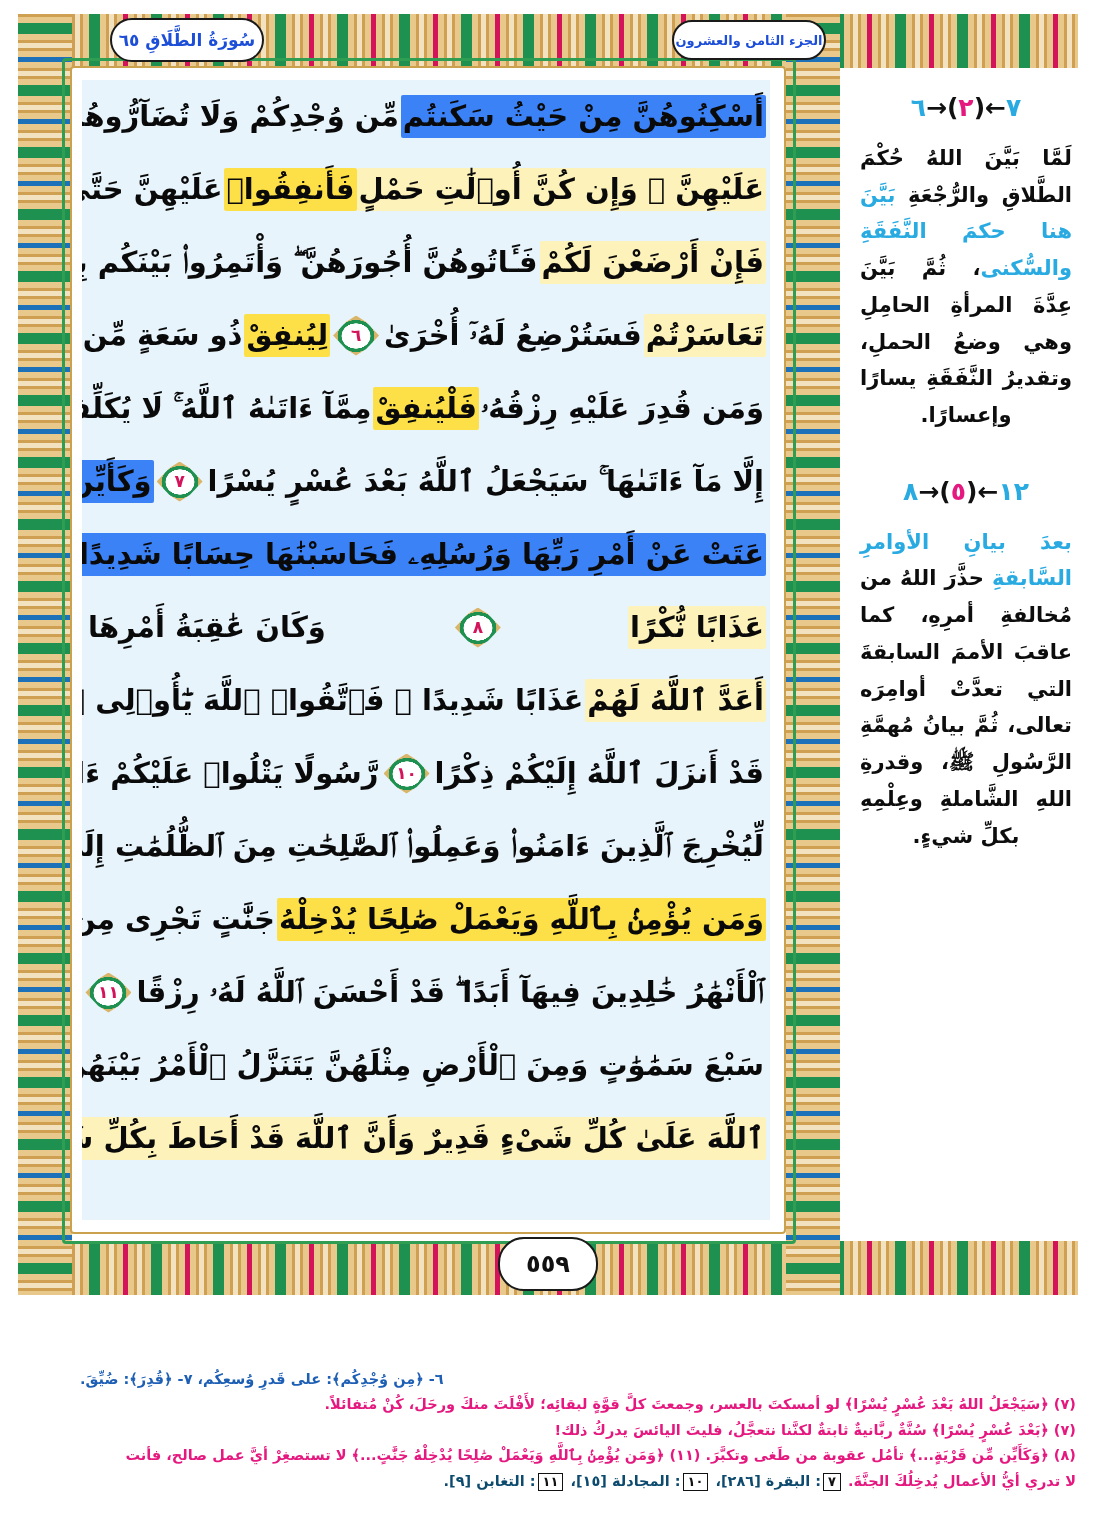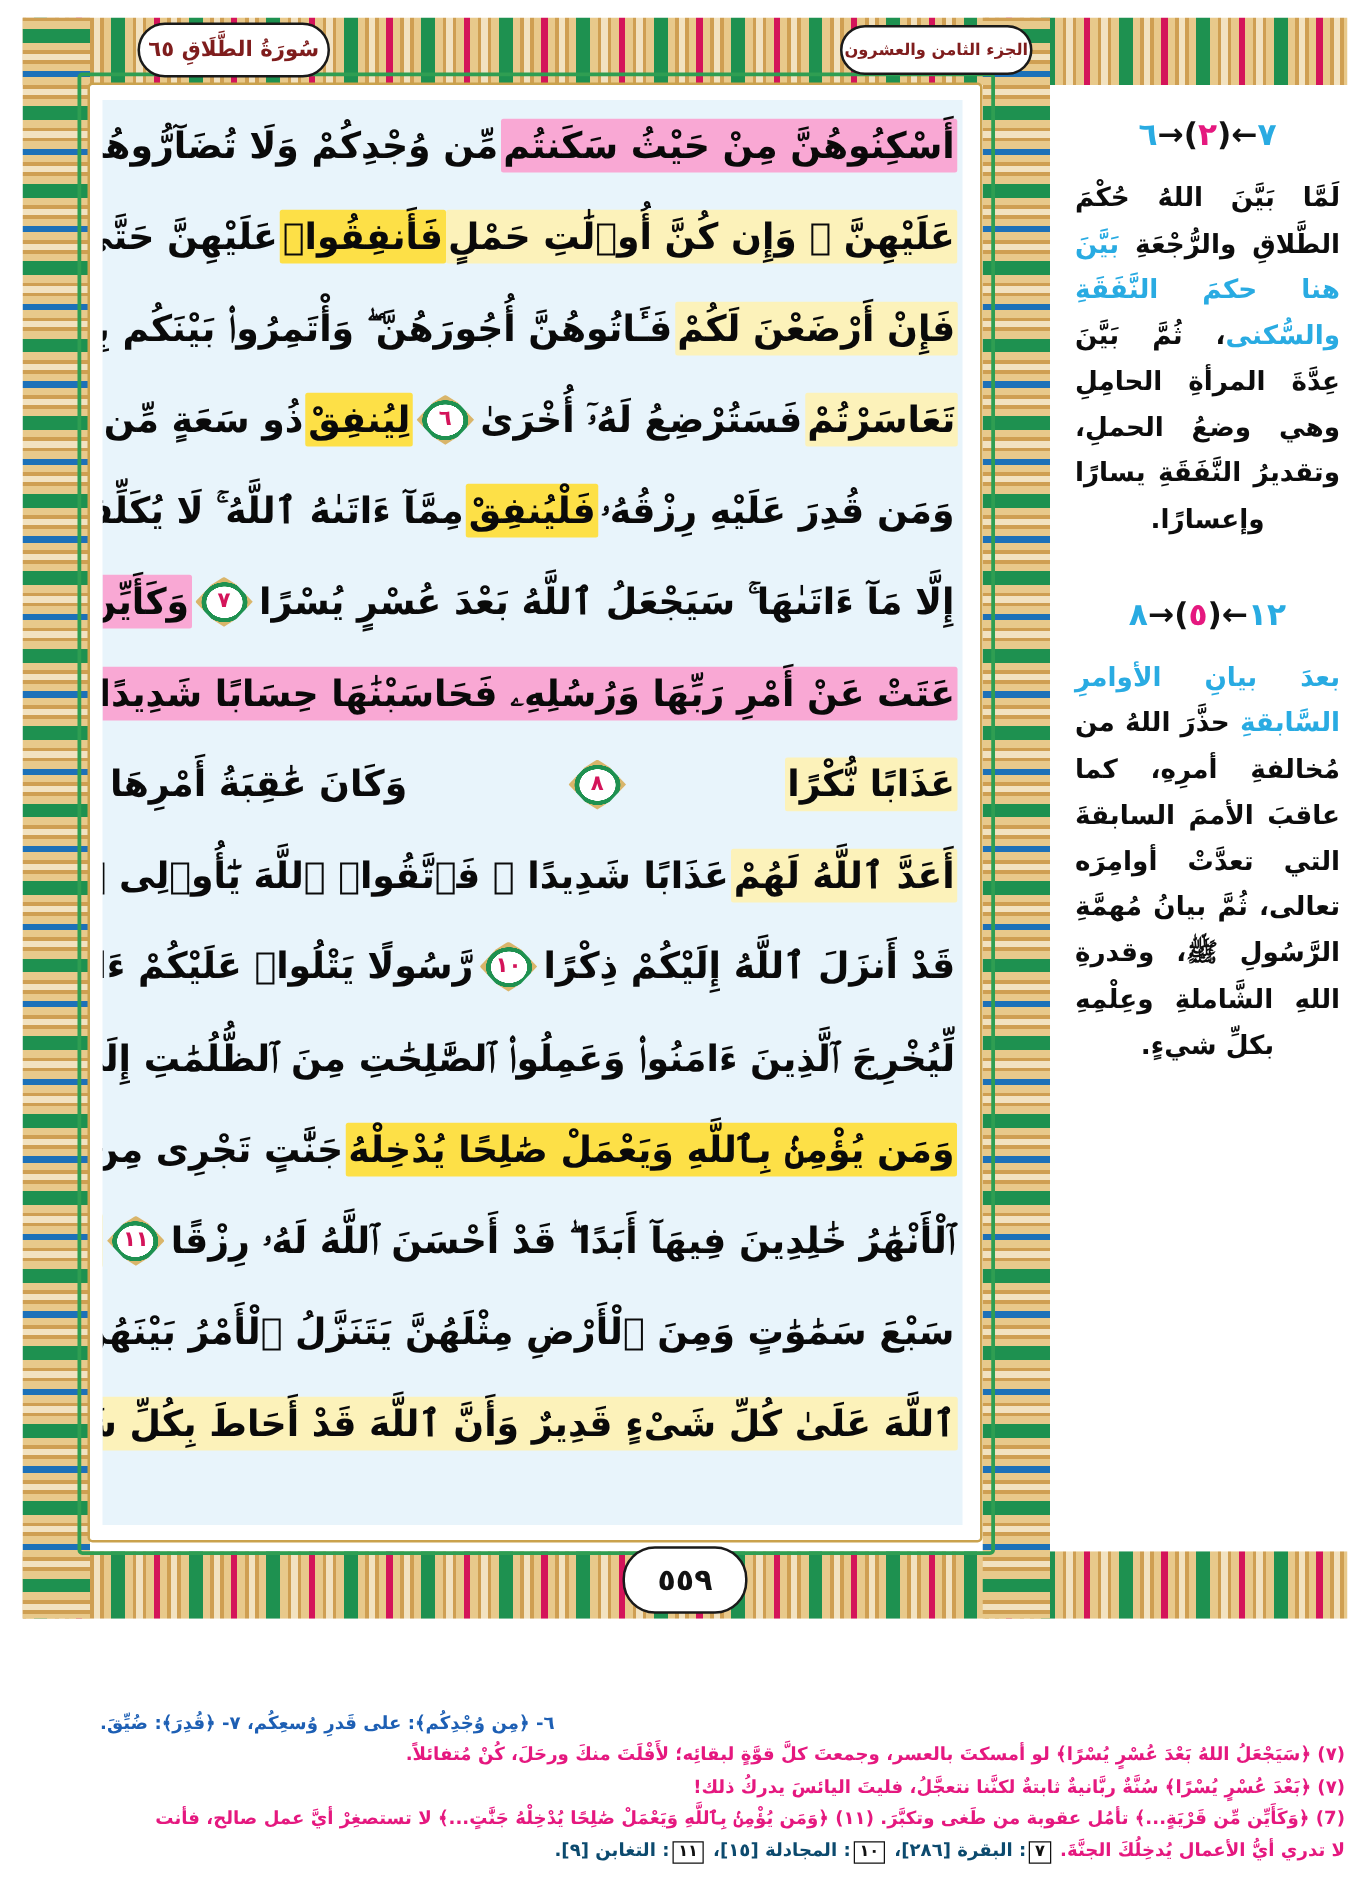--- a/index.html
+++ b/index.html
@@ -58,42 +58,42 @@
   
   .keyline{position:absolute;border:3px solid #2f9e52;border-radius:4px;}
   #keyline-outer{left:62px;top:58px;width:728px;height:1180px;border-color:#2f9e52;}
   #keyline-inner{left:70px;top:66px;width:712px;height:1164px;border:2px solid #caa24d;}
 
   
   .cartouche{
     position:absolute;background:#ffffff;
     border:2.5px solid #1a1a1a;border-radius:22px;
     display:flex;align-items:center;justify-content:center;
-    color:#7f1d1d;font-weight:bold;white-space:nowrap;
+    color:#1d4ed8;font-weight:bold;white-space:nowrap;
     z-index:6;
   }
   #surah-cartouche{left:110px;top:18px;width:150px;height:40px;font-size:17px;}
   #juz-cartouche{left:672px;top:20px;width:150px;height:36px;font-size:13px;text-align:center;}
 
   
   #quran-col{
     position:absolute;left:82px;top:80px;width:688px;height:1140px;
     background:#e8f4fb;
     overflow:hidden;
     direction:rtl;
   }
   .ayah-line{
     display:flex;align-items:center;justify-content:space-between;
     height:73px;padding:0 4px;box-sizing:border-box;
     font-size:29px;font-weight:600;color:#0a0a0a;
     letter-spacing:-0.5px;line-height:1.35;
     white-space:nowrap;overflow:hidden;
   }
   .seg{padding:2px 2px;border-radius:2px;display:inline-block;}
-  .hl-pink{background:#f9a8d4;}
+  .hl-pink{background:#3b82f6;}
   .hl-yellow{background:#fcf2ba;}
   .hl-blue{background:#fde047;}
   .hl-none{background:transparent;}
 
   
   .ayah-mark{
     display:inline-flex;align-items:center;justify-content:center;
     width:46px;height:40px;flex:0 0 auto;margin:0 3px;
     background:
       radial-gradient(ellipse at center,#ffffff 0%,#ffffff 44%,#1e9150 45%,#1e9150 56%,#d9b56a 57%,#d9b56a 78%,#9d7a32 79%,#9d7a32 100%);
@@ -259,20 +259,20 @@
     </div>
 
     <p class="sb-para"><span class="cyan">بعدَ بيانِ الأوامرِ السَّابقةِ</span><span> حذَّرَ اللهُ من مُخالفةِ أمرِهِ، كما عاقبَ الأممَ السابقةَ التي تعدَّتْ أوامِرَه تعالى، ثُمَّ بيانُ مُهمَّةِ الرَّسُولِ ﷺ، وقدرةِ اللهِ الشَّاملةِ وعِلْمِهِ بكلِّ شيءٍ.</span></p>
 
   </div>
 
   <div id="footnotes">
     <div class="fn-row fn-first fn-blue">٦- ﴿مِن وُجْدِكُم﴾: على قَدرِ وُسعِكُم، ٧- ﴿قُدِرَ﴾: ضُيِّقَ.</div>
     <div class="fn-row fn-pink">(٧) ﴿سَيَجْعَلُ اللهُ بَعْدَ عُسْرٍ يُسْرًا﴾ لو أمسكتَ بالعسر، وجمعتَ كلَّ قوَّةٍ لبقائِه؛ لأَفْلَتَ منكَ ورحَلَ، كُنْ مُتفائلاً.</div>
     <div class="fn-row fn-pink">(٧) ﴿بَعْدَ عُسْرٍ يُسْرًا﴾ سُنَّةٌ ربَّانيةٌ ثابتةٌ لكنَّنا نتعجَّلُ، فليتَ اليائسَ يدركُ ذلك!</div>
-    <div class="fn-row fn-pink">(7) ﴿وَكَأَيِّن مِّن قَرْيَةٍ...﴾ تأمُل عقوبة من طَغى وتكبَّرَ. (١١) ﴿وَمَن يُؤْمِنۢ بِٱللَّهِ وَيَعْمَلْ صَٰلِحًا يُدْخِلْهُ جَنَّٰتٍ...﴾ لا تستصغِرْ أيَّ عمل صالح، فأنت</div>
+    <div class="fn-row fn-pink">(٨) ﴿وَكَأَيِّن مِّن قَرْيَةٍ...﴾ تأمُل عقوبة من طَغى وتكبَّرَ. (١١) ﴿وَمَن يُؤْمِنۢ بِٱللَّهِ وَيَعْمَلْ صَٰلِحًا يُدْخِلْهُ جَنَّٰتٍ...﴾ لا تستصغِرْ أيَّ عمل صالح، فأنت</div>
     <div class="fn-row">
       <span class="fn-pink">لا تدري أيُّ الأعمال يُدخِلُكَ الجنَّةَ.</span>
       <span id="ref-list"><span class="refbox">٧</span><span class="fn-black">: البقرة [٢٨٦]، </span><span class="refbox">١٠</span><span class="fn-black">: المجادلة [١٥]، </span><span class="refbox">١١</span><span class="fn-black">: التغابن [٩]. </span></span>
     </div>
   </div>
 
 </div>
 
 </body></html>

